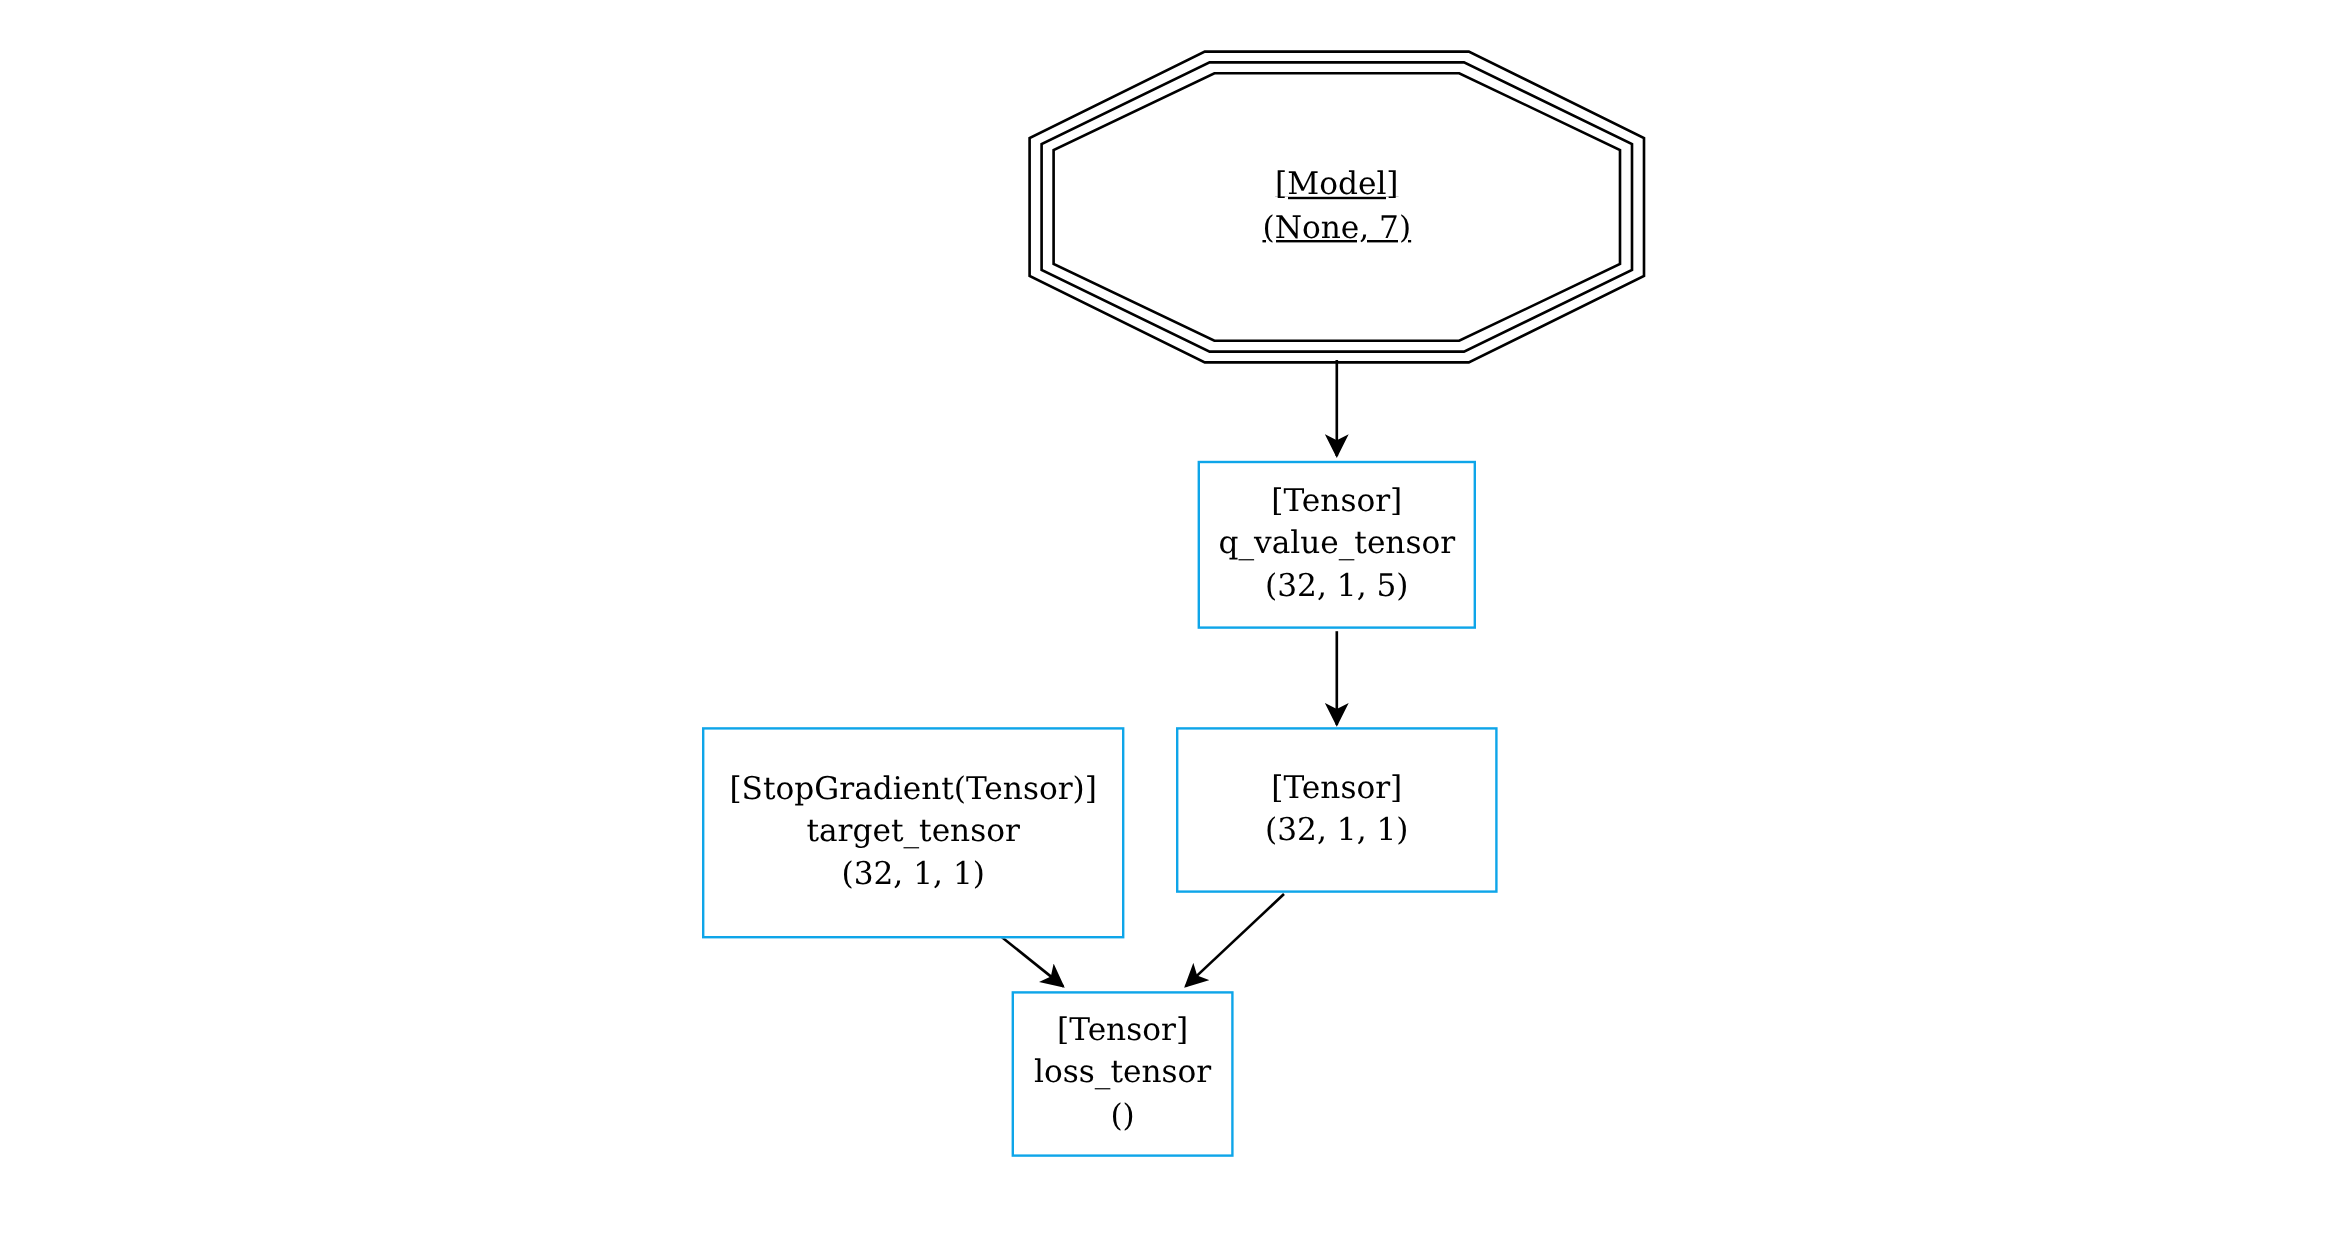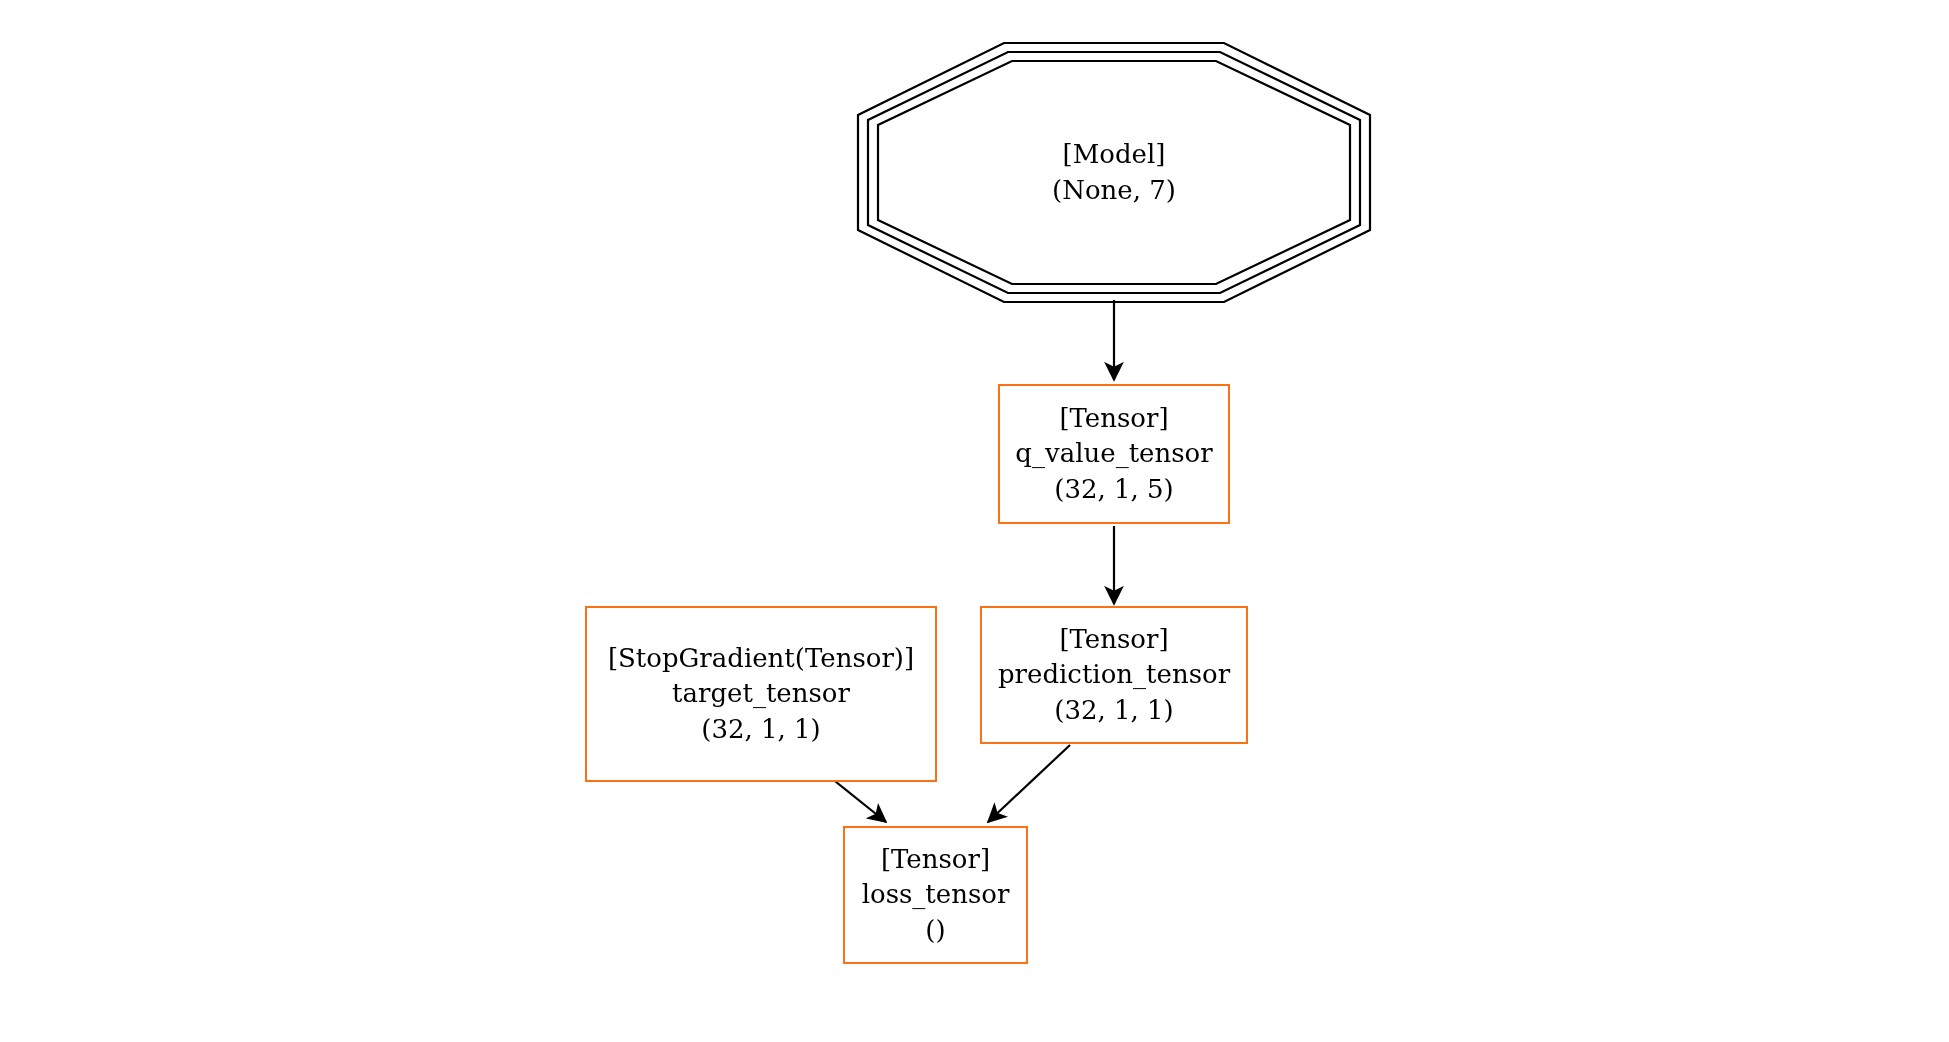--- a/index.html
+++ b/index.html
@@ -13,21 +13,21 @@
   }
   .canvas {
     position: absolute;
     left: 0; top: 0;
     width: 1949px;
     height: 1042px;
   }
   
   .node-box {
     position: absolute;
-    border: 2px solid #f97316;
+    border: 2px solid #0ea5e9;
     background: #fff;
     display: flex;
     flex-direction: column;
     align-items: center;
     justify-content: center;
     line-height: 1.35;
     font-size: 26px;
     text-align: center;
     padding: 10px 22px;
     box-sizing: border-box;
@@ -48,21 +48,21 @@
     left: 0; top: 0;
     width: 100%; height: 100%;
     display: flex;
     flex-direction: column;
     align-items: center;
     justify-content: center;
     font-size: 26px;
     line-height: 1.35;
     text-align: center;
   }
-  .octagon-text span { white-space: nowrap; }
+  .octagon-text span { white-space: nowrap; text-decoration: underline; }
 
   
   .edges {
     position: absolute;
     left: 0; top: 0;
     width: 1949px;
     height: 1042px;
     pointer-events: none;
   }
 </style>
@@ -109,21 +109,20 @@
   </div>
 
   <div class="node-box" style="left:585px; top:606px; width:352px; height:176px;">
     <span>[StopGradient(Tensor)]</span>
     <span>target_tensor</span>
     <span>(32, 1, 1)</span>
   </div>
 
   <div class="node-box" style="left:980px; top:606px; width:268px; height:138px;">
     <span>[Tensor]</span>
-    <span>prediction_tensor</span>
     <span>(32, 1, 1)</span>
   </div>
 
   <div class="node-box" style="left:843px; top:826px; width:185px; height:138px;">
     <span>[Tensor]</span>
     <span>loss_tensor</span>
     <span>()</span>
   </div>
 
 </div>

